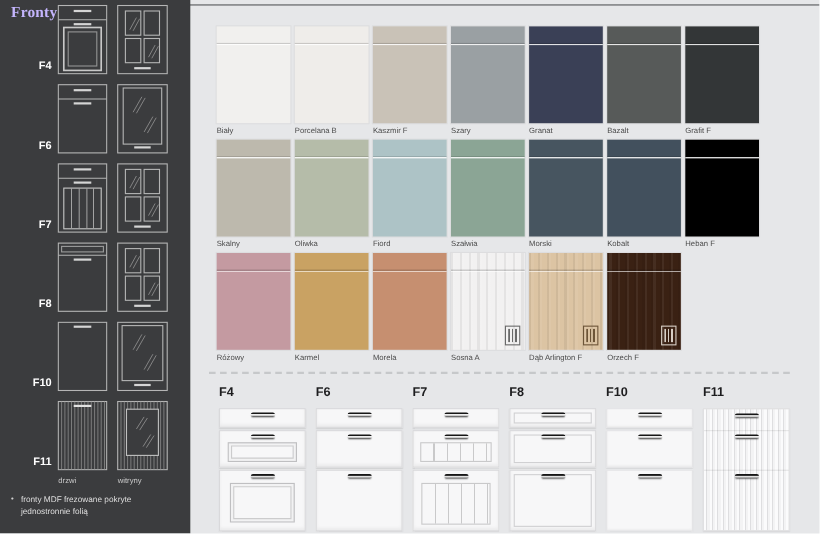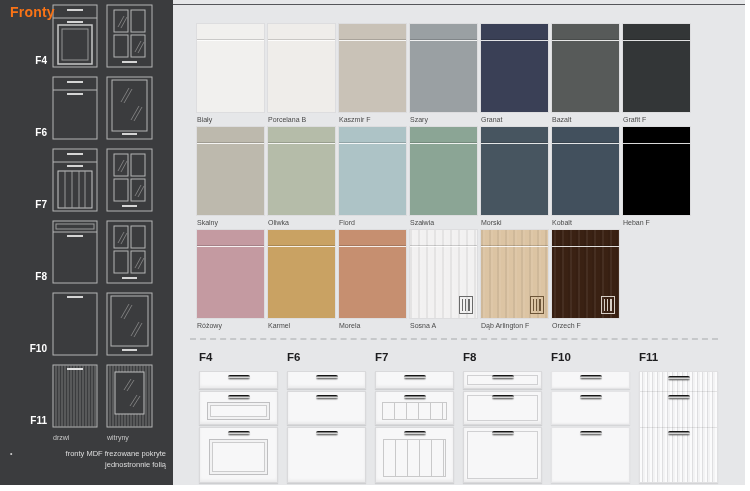--- a/index.html
+++ b/index.html
@@ -5,31 +5,31 @@
   * { margin:0; padding:0; box-sizing:border-box; }
   html,body { width:750px; height:491px; font-family:"Liberation Sans", sans-serif; background:#ffffff; }
   .page { position:relative; width:750px; height:491px; background:#ffffff; overflow:hidden; }
   .content { position:absolute; left:0; top:0; width:745px; height:485px; background:#e6e7e9; overflow:hidden; }
 
   
   .rule { position:absolute; left:163px; top:4px; width:582px; height:1px; background:#55565a; }
 
   
   .sidebar { position:absolute; left:0; top:0; width:173px; height:485px; background:#3b3c3e; color:#fff; }
-  .side-title { position:absolute; left:10px; top:4px; font-size:14px; font-weight:bold; letter-spacing:.2px; color:#f97316; }
+  .side-title { position:absolute; left:10px; top:4px; font-size:14px; font-weight:bold; letter-spacing:.2px; color:#c4b5fd;font-family:Liberation Serif, serif; }
   .side-rows { position:absolute; left:0; top:4px; width:173px; }
   .side-row { position:relative; height:64px; margin-bottom:8px; }
   .flabel { position:absolute; left:0; bottom:2px; width:47px; text-align:right; font-size:10px; font-weight:bold; color:#ffffff; }
   .draw1 { position:absolute; left:52px; top:0; }
   .draw2 { position:absolute; left:106px; top:0; }
   .col-caps { position:absolute; top:434px; left:0; width:173px; height:10px; font-size:7px; color:#c9c9c9; }
   .cap-doors { position:absolute; left:53px; }
   .cap-glass { position:absolute; left:107px; }
   .bullets { position:absolute; top:449px; left:8px; width:158px; list-style:none; font-size:7.5px; line-height:1.45; color:#dedede; }
-  .bullets li { position:relative; padding-left:11px; margin-bottom:2px;text-align:right; }
+  .bullets li { position:relative; padding-left:11px; margin-bottom:2px; }
   .bullets li::before { content:"•"; position:absolute; left:2px; top:0; font-size:7px; color:#cfcfcf; }
 
   
   .swatch-grid { position:absolute; left:197px; top:24px; width:500px; }
   .sw-row { display:flex; gap:4px; margin-bottom:4px; }
   .sw-cell { width:67px; }
   .sw { position:relative; width:67px; height:88px; background:#ccc; box-shadow:0 0 0 1px rgba(0,0,0,.04); }
   .sw::before { content:""; position:absolute; left:0; right:0; top:15px; height:2px;
                 background:linear-gradient(180deg, rgba(0,0,0,.16) 0 1px, rgba(255,255,255,.85) 1px 2px); z-index:2; }
   .sw.wood::after { content:""; position:absolute; inset:0;

